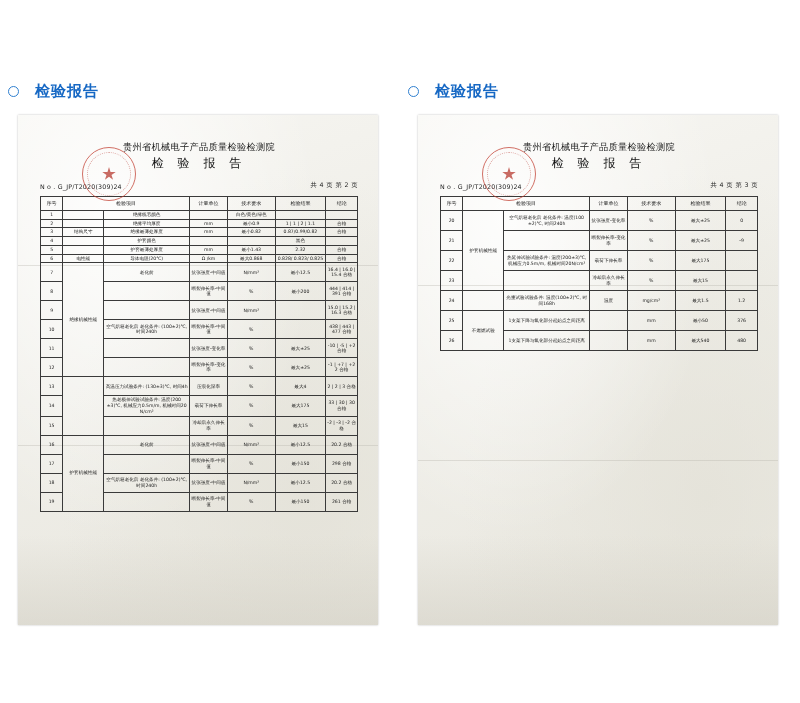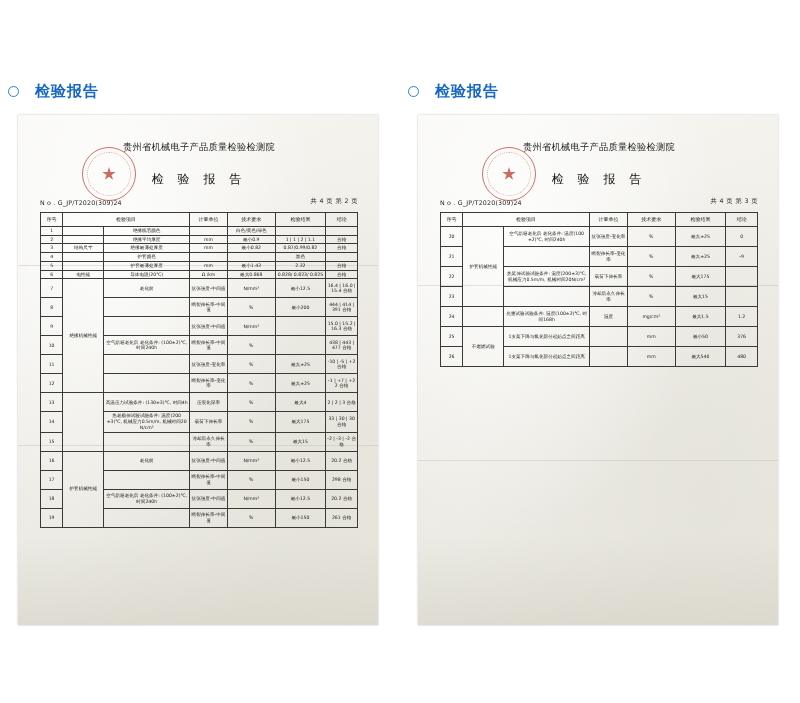--- a/index.html
+++ b/index.html
@@ -91,21 +91,21 @@
     font-size: 9.2px;
     color: #1d1d1d;
     font-family: "DejaVu Sans", sans-serif;
     letter-spacing: 0.3px;
     white-space: nowrap;
   }
   .rep-title {
     text-align: center;
     font-size: 12px;
     letter-spacing: 5px;
-    margin-top: 17px;
+    margin-top: 1px;
     color: #141414;
     font-family: "DejaVu Sans", sans-serif;
     font-weight: 500;
   }
   .meta-row {
     display: flex;
     justify-content: space-between;
     align-items: flex-end;
     margin-top: 9px;
     font-size: 6.3px;

